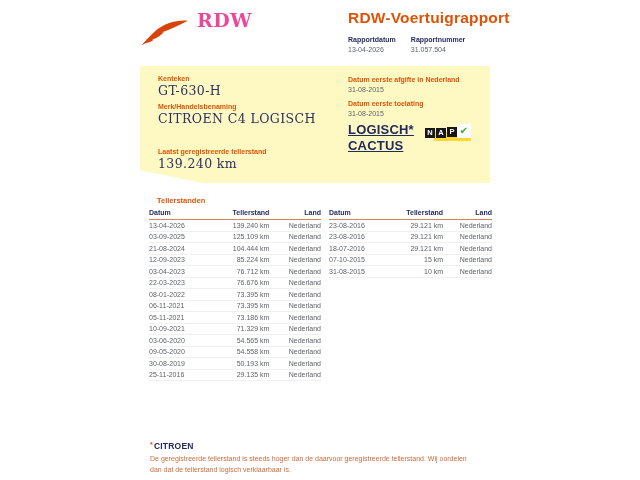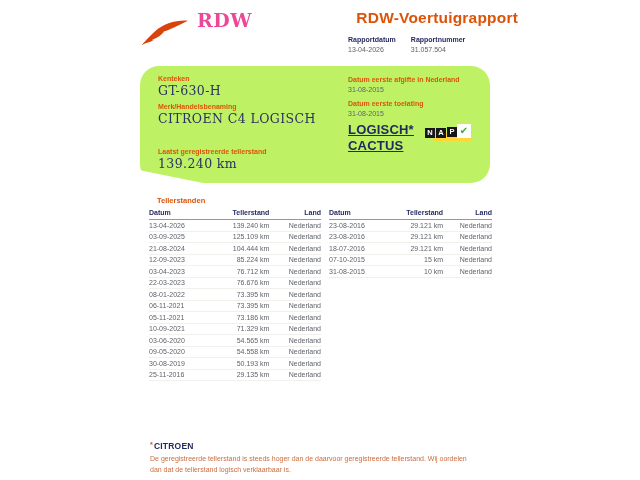--- a/index.html
+++ b/index.html
@@ -6,27 +6,27 @@
   body{
     width:640px;height:480px;background:#ffffff;position:relative;overflow:hidden;
     font-family:"Liberation Sans",sans-serif;color:#262c61;
   }
   
   .logo{position:absolute;left:140px;top:8px;width:110px;height:42px;}
   .logo svg{position:absolute;left:0;top:11px;width:49px;height:27px;}
   .wordmark{position:absolute;left:57px;top:1px;font-family:"DejaVu Serif",serif;
     font-size:19px;font-weight:600;color:#ec4899;letter-spacing:.5px;}
   .header-right{position:absolute;left:348px;top:9px;width:170px;}
-  .report-title{font-size:15.5px;font-weight:700;color:#dd5408;letter-spacing:.2px;white-space:nowrap;text-align:right;}
+  .report-title{font-size:15.5px;font-weight:700;color:#dd5408;letter-spacing:.2px;white-space:nowrap;}
   .report-meta{display:flex;gap:15px;margin-top:9px;}
   .meta-label{font-size:7px;font-weight:700;color:#262c61;}
   .meta-value{font-size:7px;color:#5e6269;margin-top:3px;}
   
-  .card{position:absolute;left:140px;top:66px;width:350px;height:117px;background:#bef264;
-    clip-path:polygon(0 0,100% 0,100% 100%,18% 100%,0 89%);border-radius:19px;}
+  .card{position:absolute;left:140px;top:66px;width:350px;height:117px;background:#fef9c3;
+    clip-path:polygon(0 0,100% 0,100% 100%,18% 100%,0 89%);}
   .flabel{font-size:7px;font-weight:700;color:#dd5408;position:absolute;white-space:nowrap;}
   .serifval{font-family:"DejaVu Serif",serif;font-size:12.5px;color:#2b3163;position:absolute;
     letter-spacing:.4px;white-space:nowrap;}
   .grayval{font-size:7px;color:#5e6269;position:absolute;white-space:nowrap;}
   .oordeel{position:absolute;left:208px;top:56px;font-size:13px;font-weight:800;color:#202a5c;
     line-height:16px;letter-spacing:.2px;text-decoration:underline;}
   
   .nap{position:absolute;left:285px;top:59px;width:46px;height:17px;}
   .nap-yellow{position:absolute;left:9px;top:7px;width:37px;height:9px;background:#ffd633;border-radius:1px;}
   .nap-tile{position:absolute;width:10px;height:10px;background:#171717;color:#fff;

